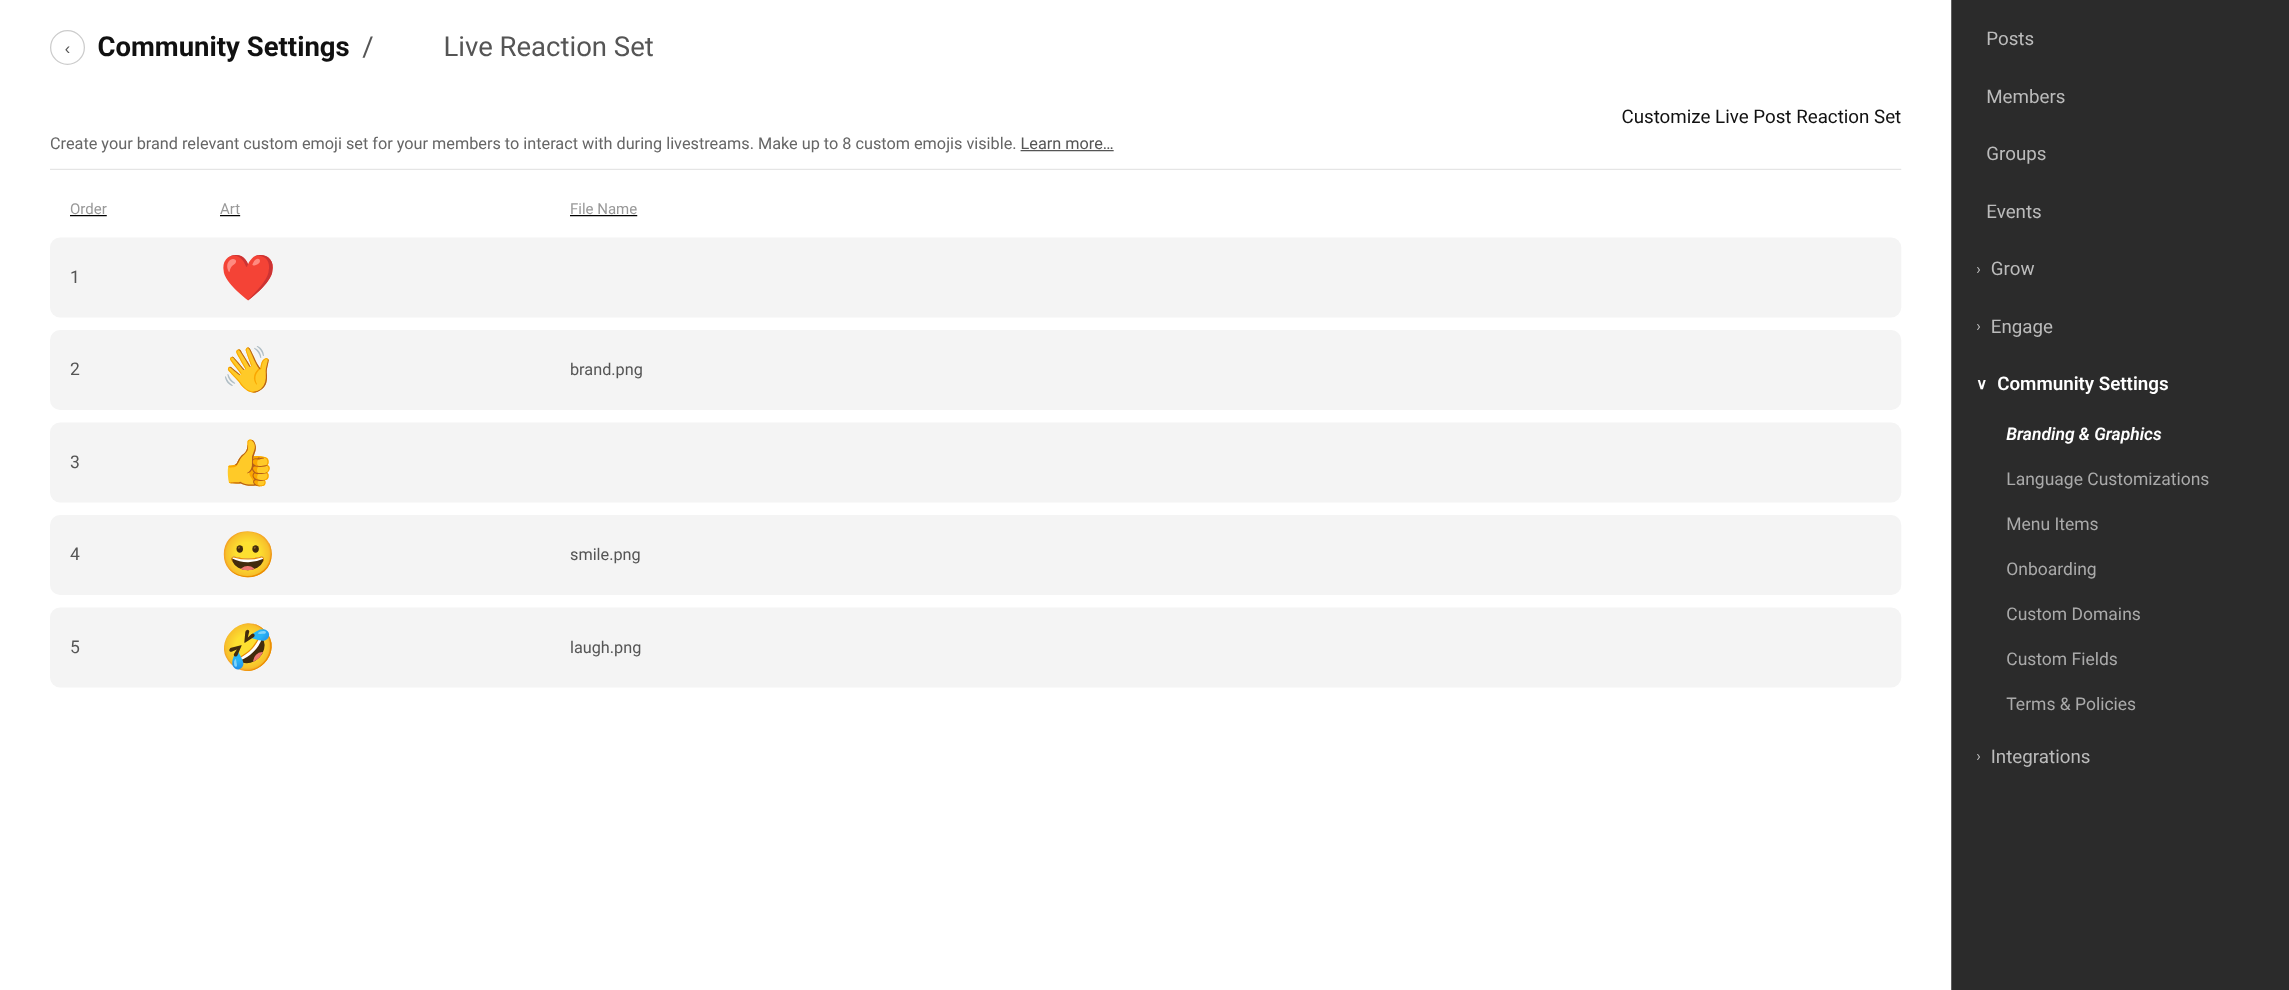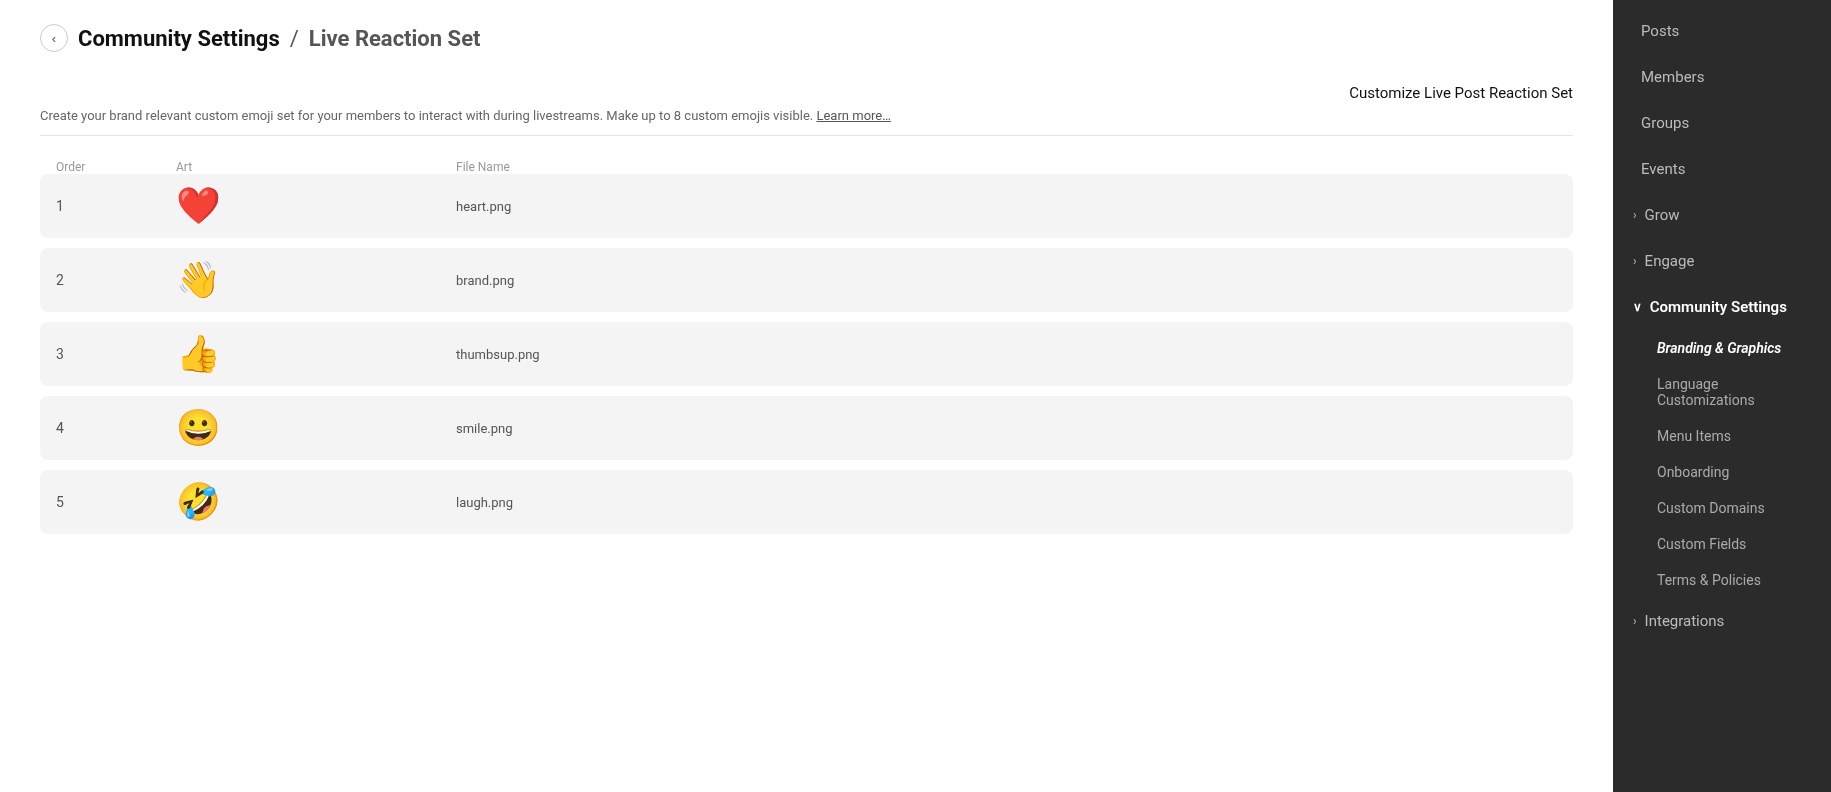--- a/index.html
+++ b/index.html
@@ -39,22 +39,23 @@
       font-weight: 700;
       color: #111;
     }
     .page-title-separator {
       font-size: 22px;
       font-weight: 400;
       color: #555;
     }
     .page-title-sub {
       font-size: 22px;
-      font-weight: 700;
-      color: #555;
+      font-weight: 400;
+      color: #555;
+      margin-left: 46px;
     }
 
     
     .section-title {
       font-size: 15px;
       font-weight: 400;
       color: #111;
       margin-bottom: 6px;
       text-align: right;
     }
@@ -71,21 +72,22 @@
       border: none;
       border-top: 1px solid #e5e5e5;
       margin-bottom: 24px;
     }
 
     
     .table-header {
       display: grid;
       grid-template-columns: 120px 280px 1fr;
       padding: 0 16px;
-      margin-bottom: 0;
+      margin-bottom: 16px;
+      text-decoration: underline;
     }
     .table-header-cell {
       font-size: 12px;
       color: #999;
       font-weight: 400;
     }
 
     
     .emoji-row {
       display: grid;
@@ -105,21 +107,21 @@
       font-size: 36px;
       line-height: 1;
     }
     .row-filename {
       font-size: 13px;
       color: #555;
     }
 
     
     .sidebar {
-      width: 218px;
+      width: 270px;
       background: #2b2b2b;
       color: #ccc;
       padding: 0;
       overflow-y: auto;
       flex-shrink: 0;
     }
 
     .sidebar-nav-item {
       padding: 14px 28px;
       font-size: 15px;
@@ -185,31 +187,29 @@
   <div class="table-header">
     <div class="table-header-cell">Order</div>
     <div class="table-header-cell">Art</div>
     <div class="table-header-cell">File Name</div>
   </div>
 
   <div id="emoji-list">
       <div class="emoji-row">
       <div class="row-order">1</div>
       <div class="row-art">❤️</div>
-      <div class="row-filename">heart.png</div>
     </div>
       <div class="emoji-row">
       <div class="row-order">2</div>
       <div class="row-art">👋</div>
       <div class="row-filename">brand.png</div>
     </div>
       <div class="emoji-row">
       <div class="row-order">3</div>
       <div class="row-art">👍</div>
-      <div class="row-filename">thumbsup.png</div>
     </div>
       <div class="emoji-row">
       <div class="row-order">4</div>
       <div class="row-art">😀</div>
       <div class="row-filename">smile.png</div>
     </div>
       <div class="emoji-row">
       <div class="row-order">5</div>
       <div class="row-art">🤣</div>
       <div class="row-filename">laugh.png</div>

